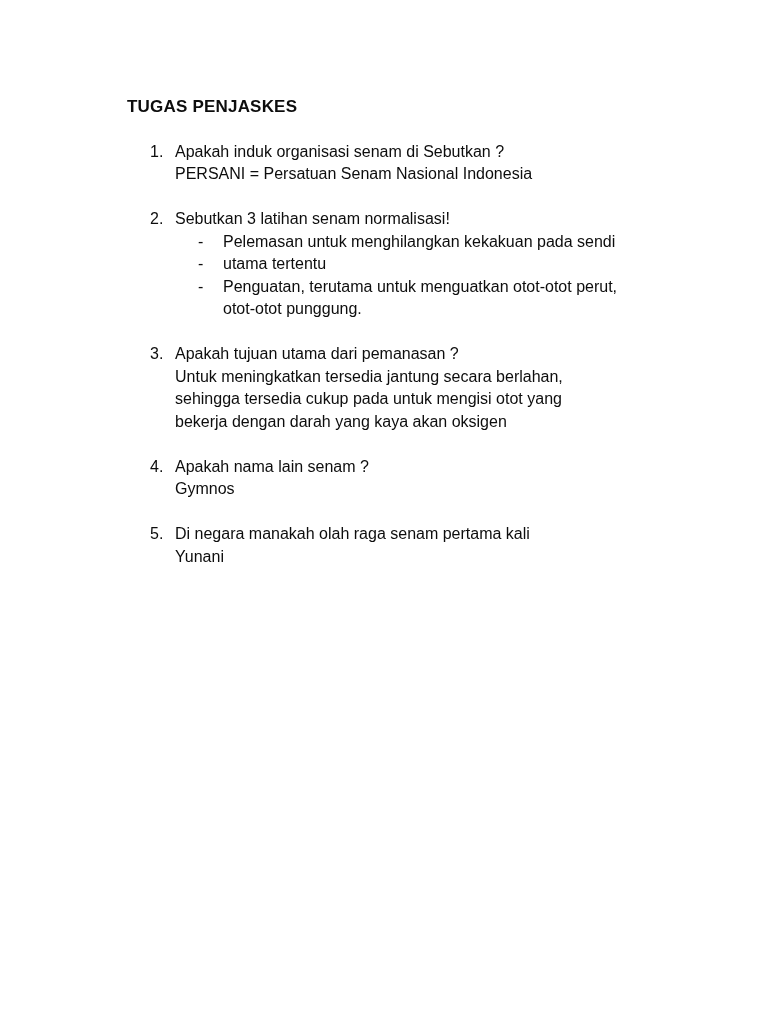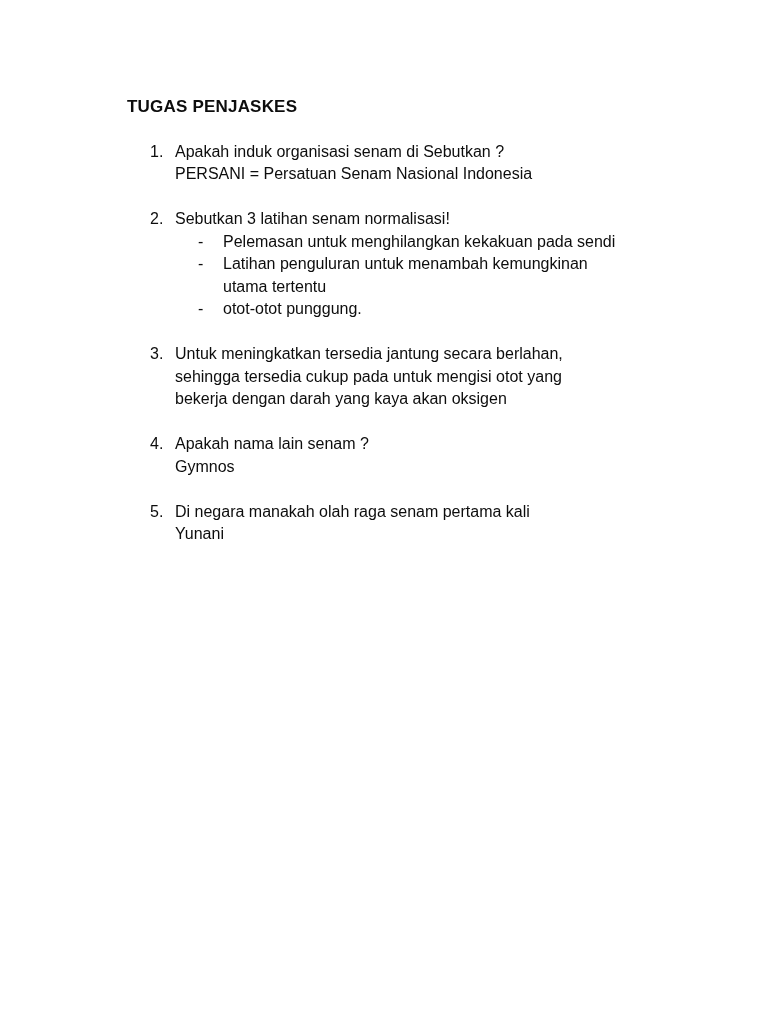--- a/index.html
+++ b/index.html
@@ -81,35 +81,36 @@
           <div class="line">Sebutkan 3 latihan senam normalisasi!</div>
           <div class="bullet">
             <span class="bullet-marker">-</span>
             <div class="bullet-body">
               <div class="line">Pelemasan untuk menghilangkan kekakuan pada sendi</div>
             </div>
           </div>
           <div class="bullet">
             <span class="bullet-marker">-</span>
             <div class="bullet-body">
-              <div class="line">Latihan penguluran untuk menambah kemungkinan</div>
               <div class="line">utama tertentu</div>
             </div>
           </div>
           <div class="bullet">
             <span class="bullet-marker">-</span>
             <div class="bullet-body">
+              <div class="line">Penguatan, terutama untuk menguatkan otot-otot perut,</div>
               <div class="line">otot-otot punggung.</div>
             </div>
           </div>
         </div>
       </li>
       <li class="item">
         <span class="item-num">3.</span>
         <div class="item-body">
+          <div class="line">Apakah tujuan utama dari pemanasan ?</div>
           <div class="line">Untuk meningkatkan tersedia jantung secara berlahan,</div>
           <div class="line">sehingga tersedia cukup pada untuk mengisi otot yang</div>
           <div class="line">bekerja dengan darah yang kaya akan oksigen</div>
         </div>
       </li>
       <li class="item">
         <span class="item-num">4.</span>
         <div class="item-body">
           <div class="line">Apakah nama lain senam ?</div>
           <div class="line">Gymnos</div>

